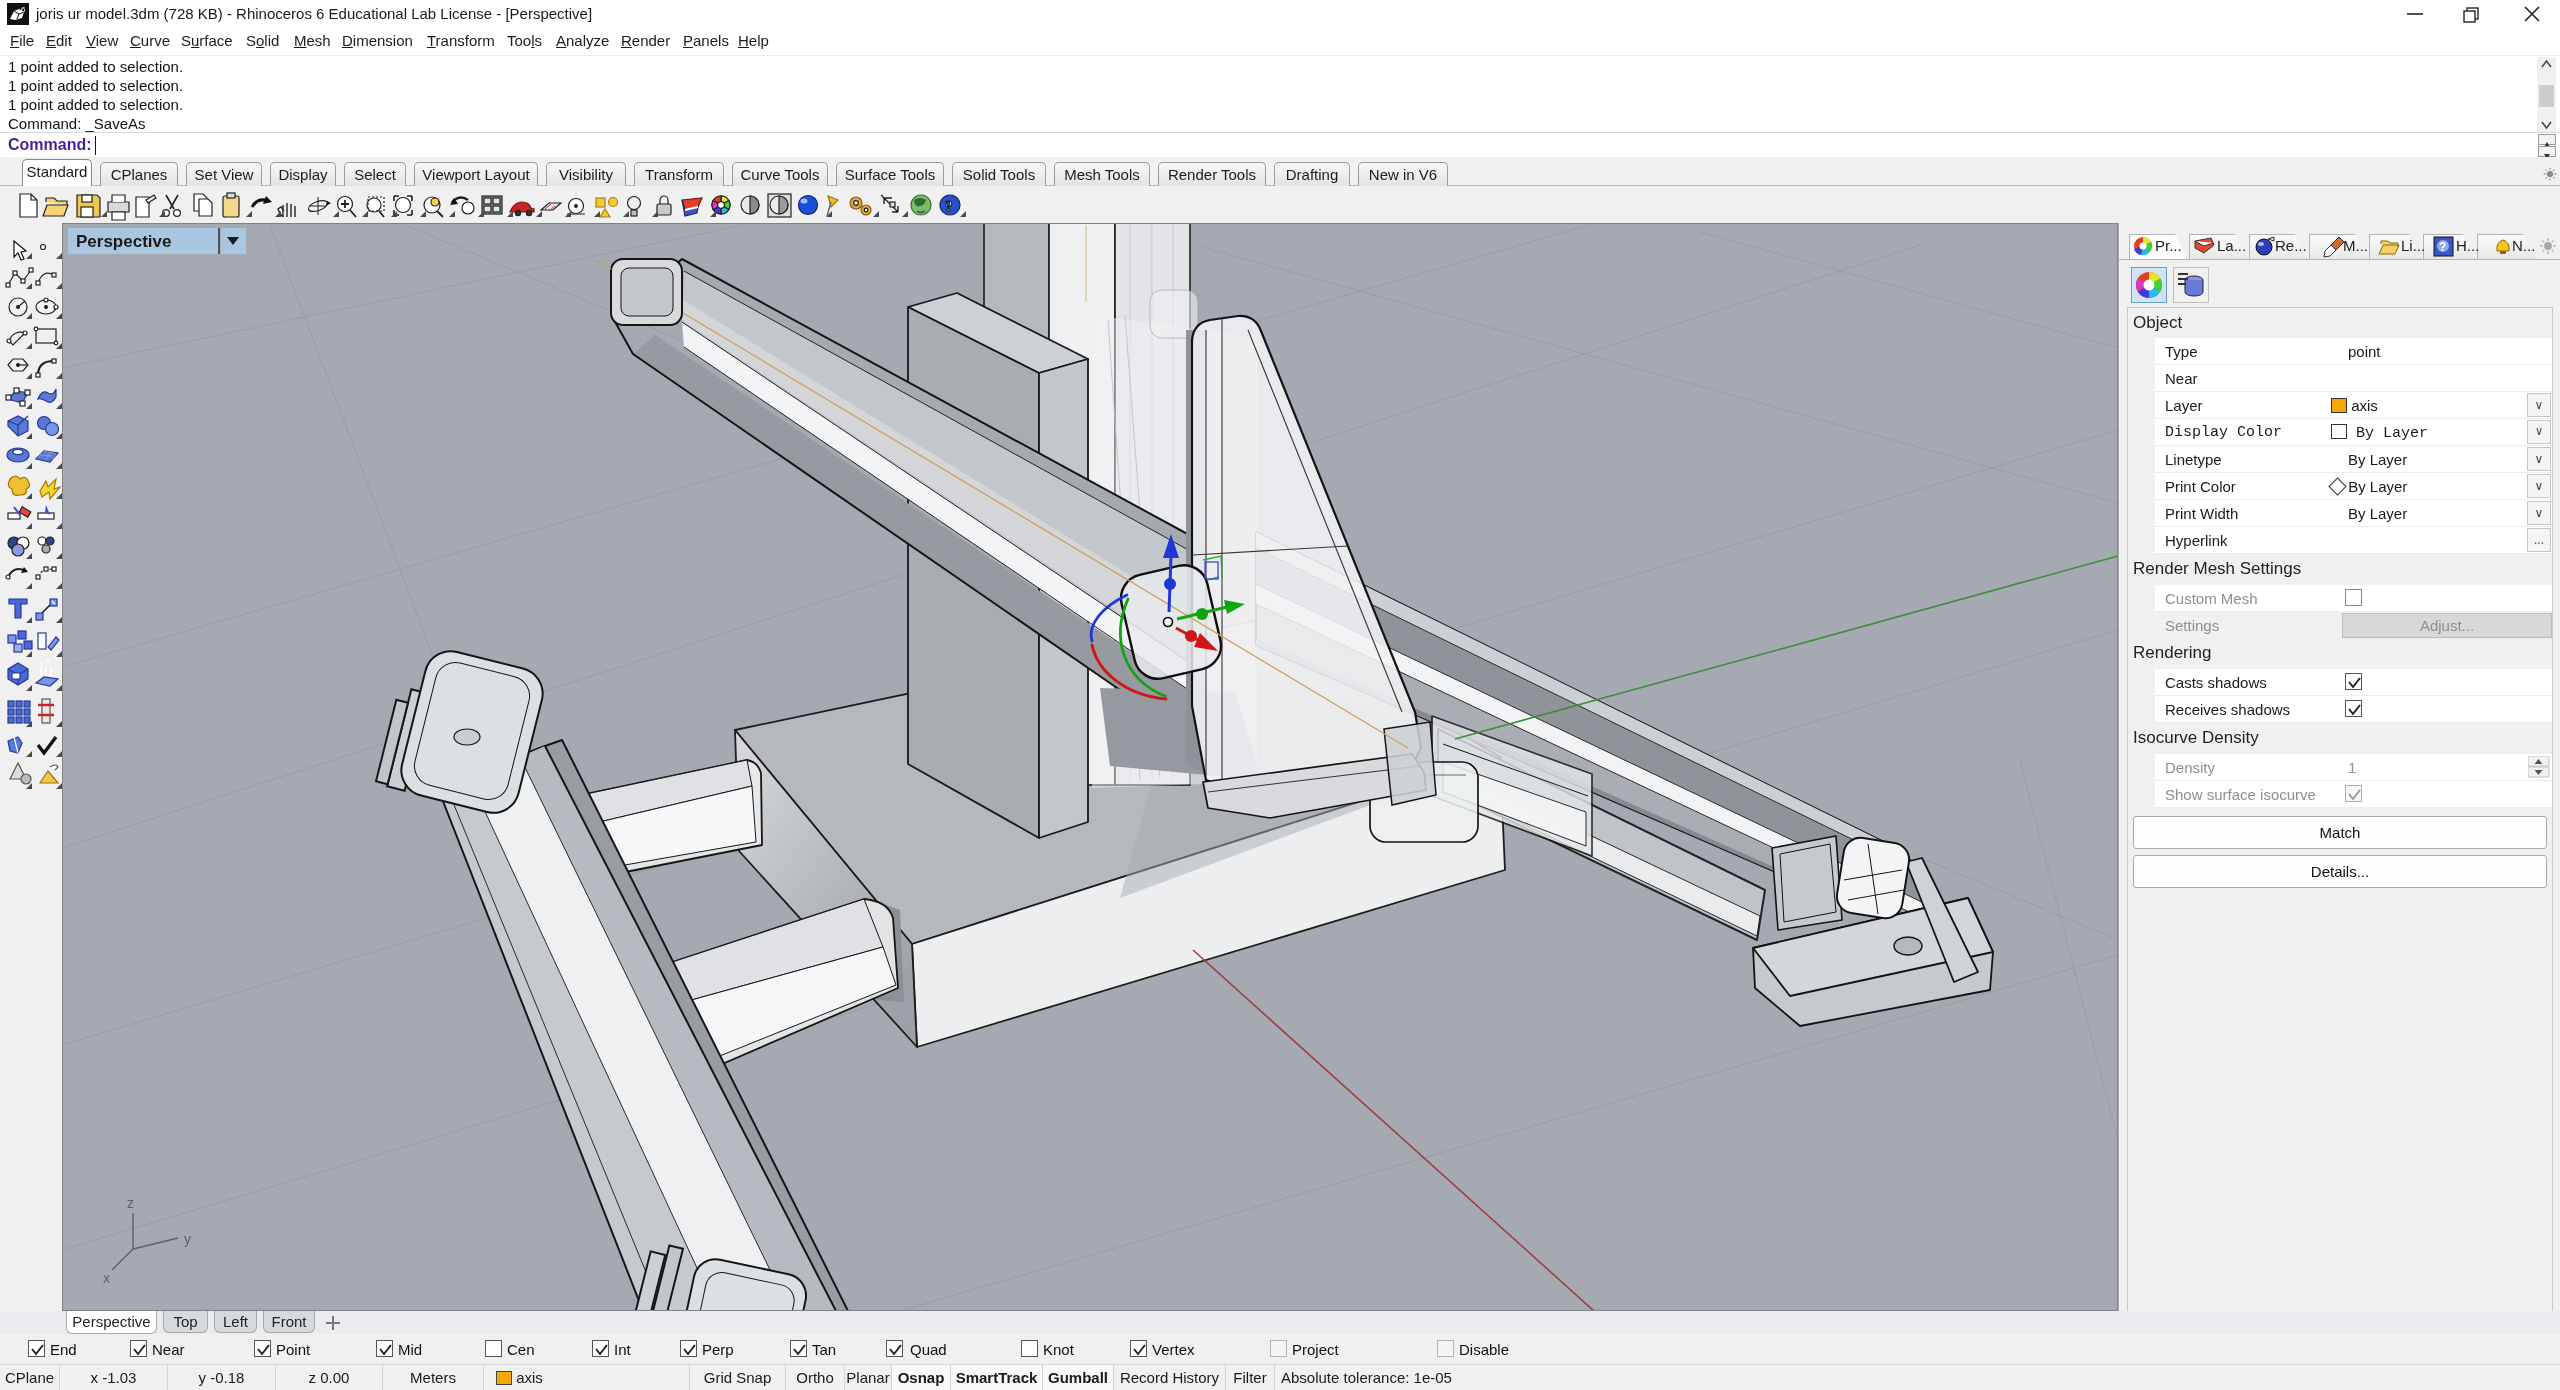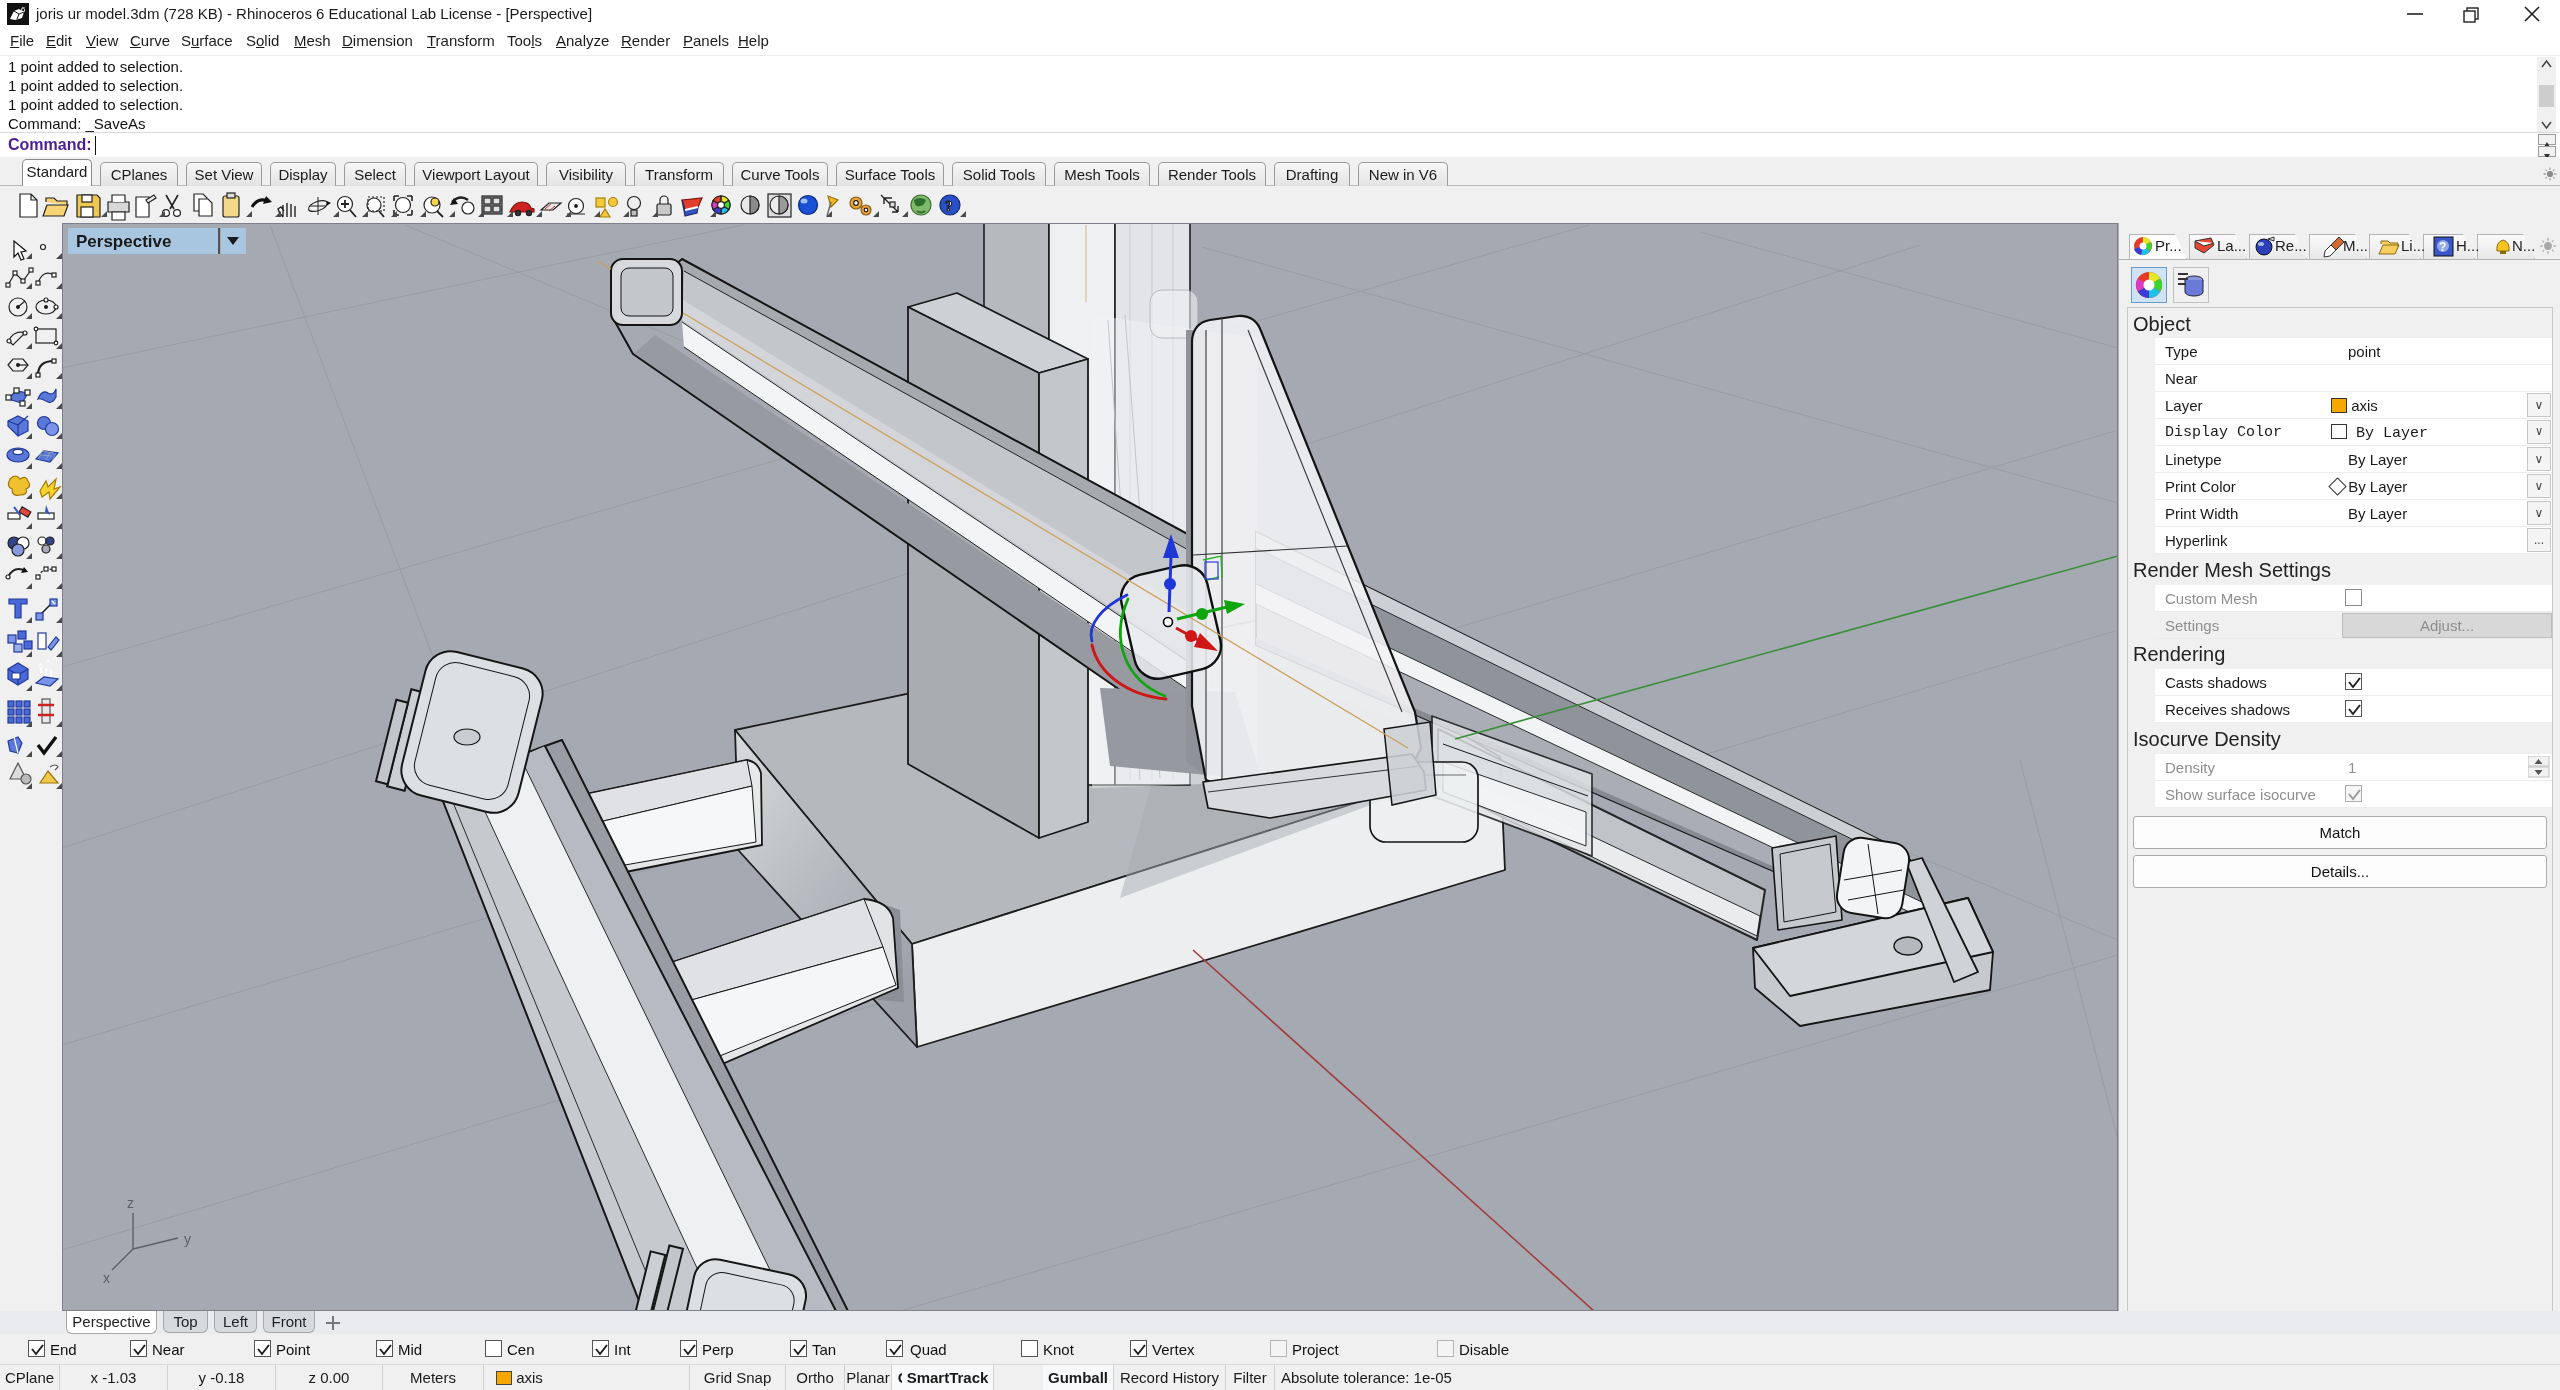--- a/index.html
+++ b/index.html
@@ -14,21 +14,21 @@
 .chk{position:absolute;top:6px;width:17px;height:17px;background:#fff;border:1px solid #555;}
 .chk svg{position:absolute;left:0px;top:1px;}
 .chk.off{background:#fff;}
 .chk.dis{border-color:#b5b5b5;background:#f4f4f4;}
 .osl{position:absolute;top:7px;font-size:15px;color:#111;}
 .seg{position:absolute;top:0;height:26px;border-right:1px solid #d2d2d2;font-size:15px;line-height:25px;text-align:center;color:#1a1a1a;}
 .prow{position:absolute;left:36px;width:397px;height:27px;background:#fff;border-bottom:1px solid #ececec;font-size:15px;}
 .plab{position:absolute;left:10px;top:5px;color:#1a1a1a;}
 .pval{position:absolute;left:193px;top:5px;color:#1a1a1a;}
 .pdd{position:absolute;right:1px;top:1px;width:24px;height:24px;background:#f4f4f4;border:1px solid #c6c6c6;text-align:center;color:#444;font-size:12px;line-height:22px;}
-.phead{position:absolute;left:14px;font-size:20px;color:#222;}
+.phead{position:absolute;left:14px;font-size:17px;color:#222;}
 .ptab{position:absolute;top:11px;height:25px;background:linear-gradient(#fafafa,#e8e8e9);border:1px solid #b4b4b4;border-bottom:none;font-size:15px;color:#222;clip-path:polygon(0 0,calc(100% - 12px) 0,100% 100%,0 100%);}
 </style>
 </head>
 <body>
 
 <div class="abs" style="left:0;top:0;width:2560px;height:28px;background:#ffffff;">
   <svg class="abs" style="left:7px;top:3px" width="22" height="22">
       <rect x="0" y="0" width="22" height="22" fill="#111"></rect>
       <path d="M3 16 L7 8 L12 6 L17 9 L15 15 L8 17 Z" fill="#fff"></path>
       <path d="M7 8 L12 11 L17 9 M12 11 L10 16" stroke="#111" stroke-width="1" fill="none"></path>
@@ -868,18 +868,18 @@
   <div class="seg" style="left:0;width:60px;">CPlane</div>
   <div class="seg" style="left:60px;width:108px;">x -1.03</div>
   <div class="seg" style="left:168px;width:108px;">y -0.18</div>
   <div class="seg" style="left:276px;width:107px;">z 0.00</div>
   <div class="seg" style="left:383px;width:101px;">Meters</div>
   <div class="seg" style="left:484px;width:206px;text-align:left;"><span style="display:inline-block;width:16px;height:14px;background:#f5a800;border:1px solid #444;vertical-align:-2px;margin-left:12px;"></span> axis</div>
   <div class="seg" style="left:690px;width:96px;">Grid Snap</div>
   <div class="seg" style="left:786px;width:59px;">Ortho</div>
   <div class="seg" style="left:845px;width:47px;">Planar</div>
   <div class="seg" style="left:892px;width:59px;font-weight:bold;background:#f8f9fa;">Osnap</div>
-  <div class="seg" style="left:902px;width:92px;font-weight:bold;background:#f8f9fa;">SmartTrack</div>
+  <div class="seg" style="left:951px;width:92px;font-weight:bold;background:#f8f9fa;">SmartTrack</div>
   <div class="seg" style="left:1043px;width:71px;font-weight:bold;background:#f8f9fa;">Gumball</div>
   <div class="seg" style="left:1114px;width:112px;">Record History</div>
   <div class="seg" style="left:1226px;width:49px;">Filter</div>
   <div class="seg" style="left:1275px;width:240px;border-right:none;text-align:left;padding-left:6px;">Absolute tolerance: 1e-05</div>
 </div>
 
 </body></html>

